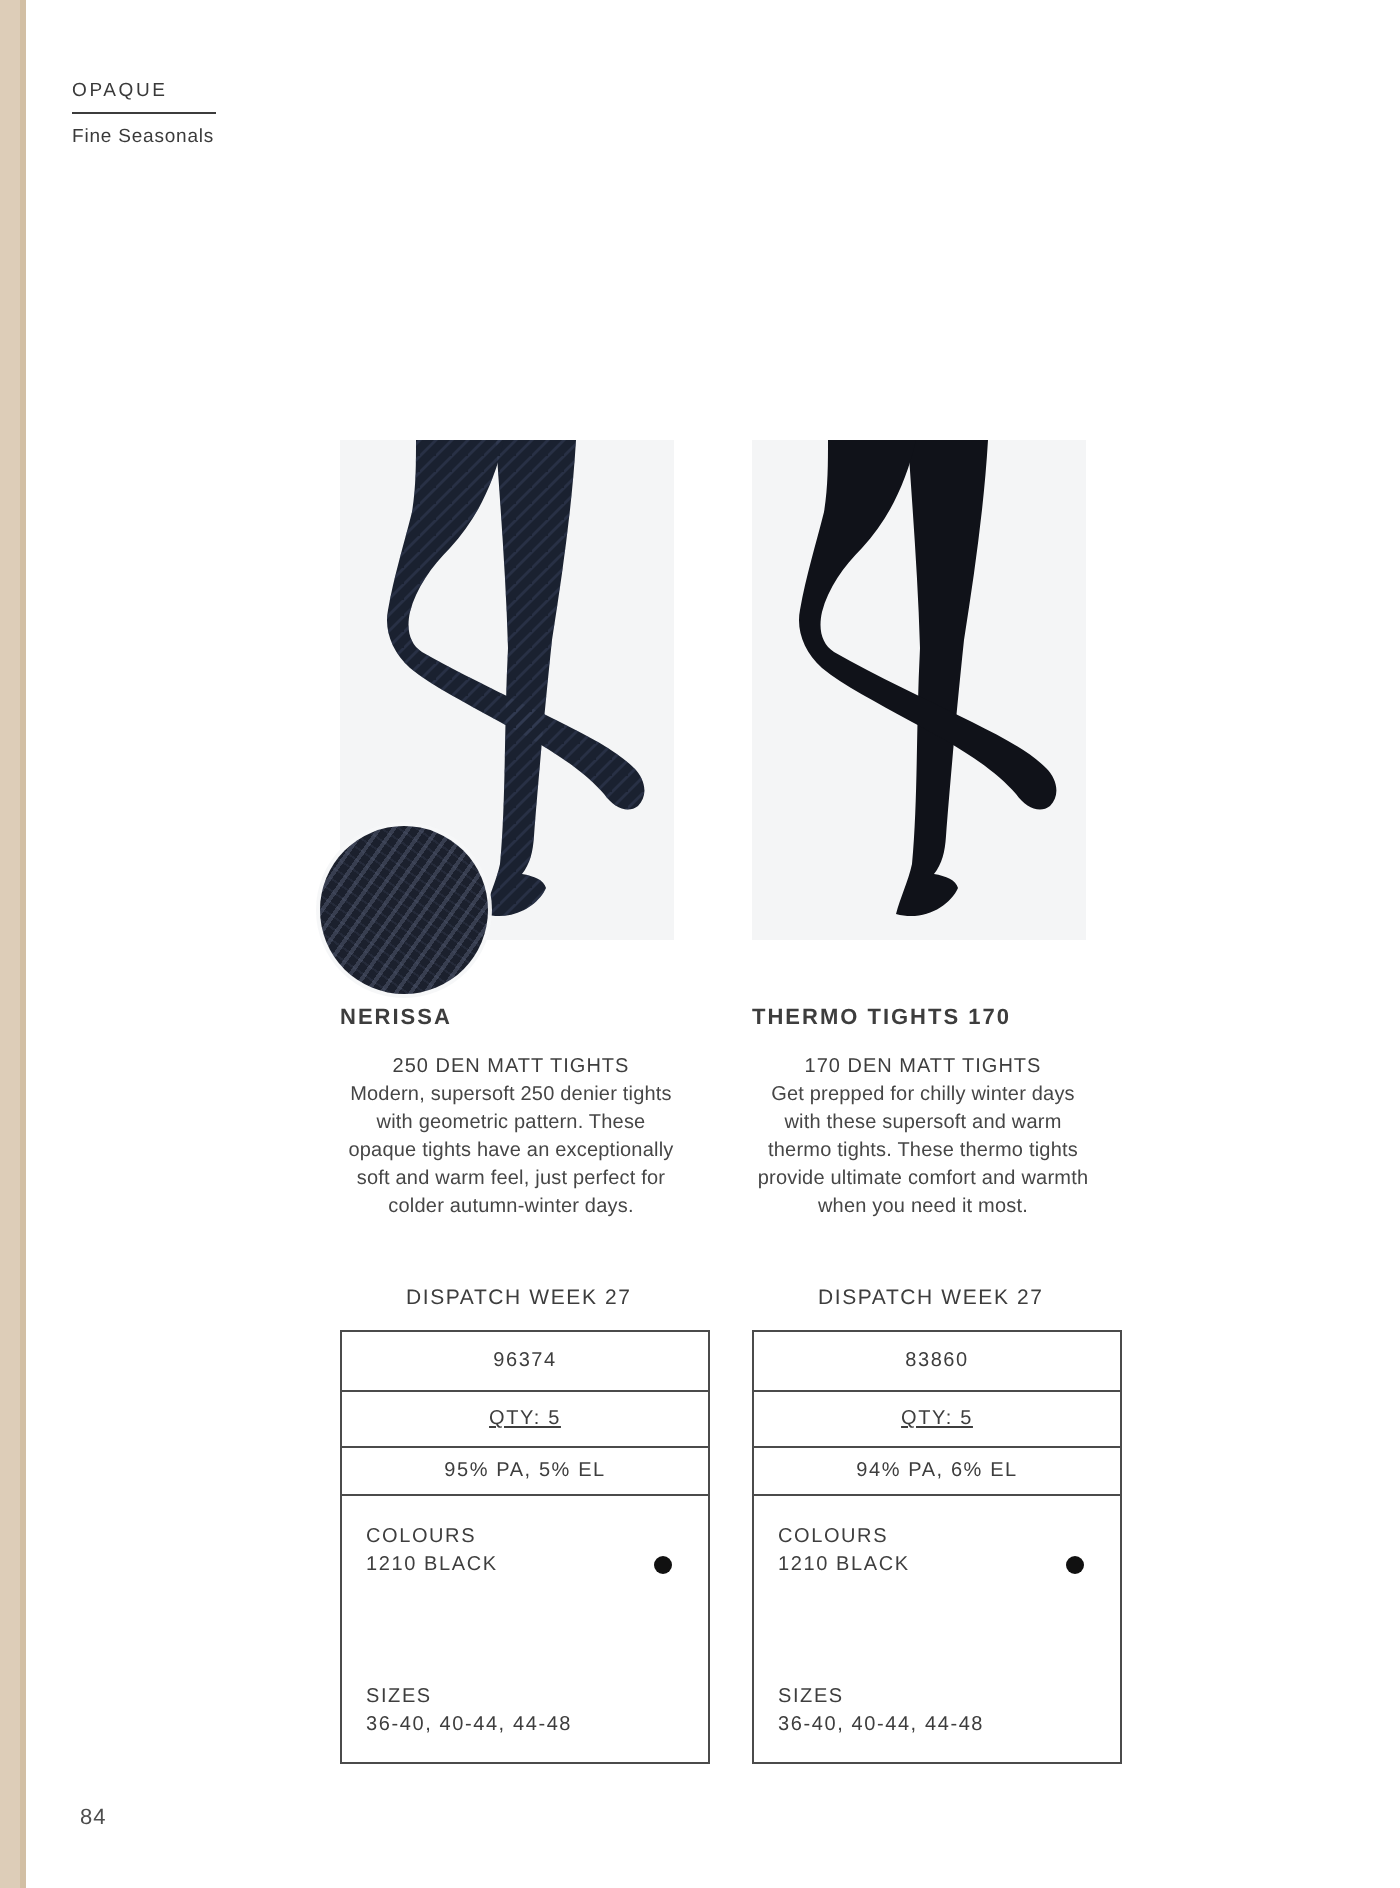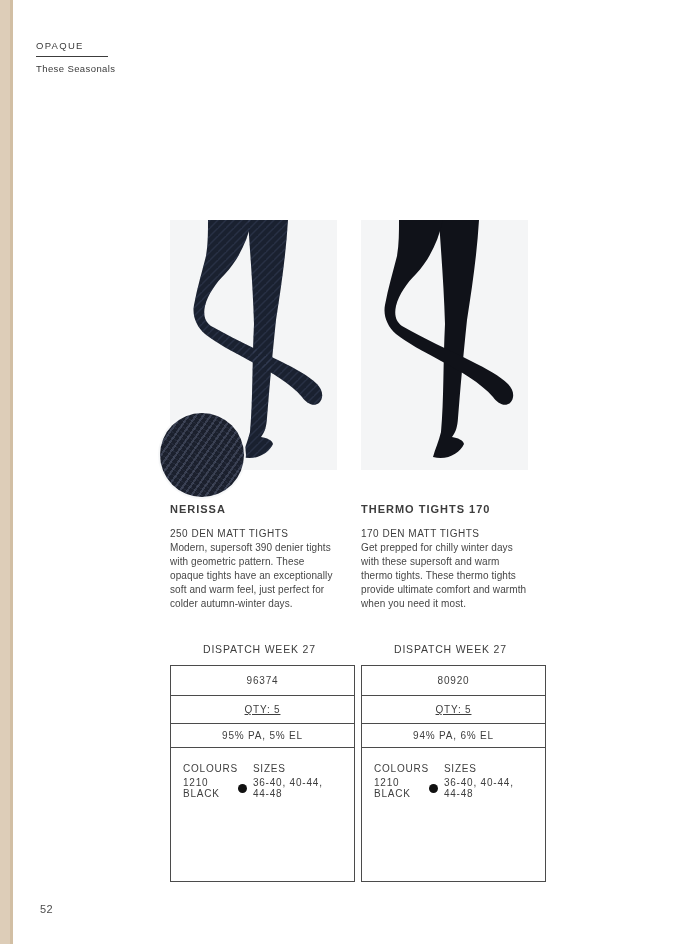--- a/index.html
+++ b/index.html
@@ -13,66 +13,66 @@
   .spine-edge{position:absolute;left:10px;top:0;bottom:0;width:3px;background:#d2bfa4;}
 
   
   .header{position:absolute;left:36px;top:40px;}
   .category{font-size:9.5px;letter-spacing:1.3px;color:#3a3a3a;}
   .rule{width:72px;border-top:1px solid #3c3c3c;margin:5px 0 6px 0;}
   .subcategory{font-size:9.5px;letter-spacing:.4px;color:#3a3a3a;}
 
   
   .products{position:absolute;left:170px;top:220px;display:grid;
-    grid-template-columns:167px 167px;column-gap:24px;}
+    grid-template-columns:167px 167px;column-gap:39px;}
   .product{width:167px;position:relative;}
 
   .figure{position:relative;width:167px;height:250px;background:#f4f5f6;}
   .figure svg{display:block;}
 
   .detail-circle{
     position:absolute;left:-10px;top:193px;width:84px;height:84px;border-radius:50%;
     background:
       repeating-linear-gradient(125deg, rgba(130,140,170,.28) 0 2px, rgba(20,24,36,0) 2px 6px),
       repeating-linear-gradient(35deg, rgba(90,100,130,.15) 0 1px, rgba(20,24,36,0) 1px 5px),
       #1b202d;
     box-shadow:0 0 0 2px rgba(246,247,248,.95);
   }
 
   .product-name{margin-top:33px;font-size:11px;line-height:13px;letter-spacing:1px;color:#3d3d3d;}
-  .text-block{margin-top:10px;height:96px;width:171px;}
+  .text-block{margin-top:10px;height:96px;width:171px;text-align:center;}
   .denier{font-size:10px;line-height:14px;letter-spacing:.5px;color:#3e3e3e;}
   .desc{font-size:10px;line-height:14px;letter-spacing:.1px;color:#464646;}
   .dispatch{margin-top:20px;font-size:10.5px;line-height:13px;letter-spacing:.8px;color:#3d3d3d;padding-left:33px;}
 
   .ptable{margin-top:9px;border:1px solid #4b4b4b;width:185px;box-sizing:border-box;}
   .trow{display:flex;align-items:center;justify-content:center;border-bottom:1px solid #4b4b4b;
     font-size:10px;letter-spacing:.8px;color:#3e3e3e;}
   .trow.code{height:29px;}
   .trow.qty{height:27px;text-decoration:underline;}
   .trow.comp{height:23px;}
   .bigcell{height:133px;box-sizing:border-box;padding:15px 12px 13px 12px;display:flex;
-    justify-content:space-between;}
+    flex-direction:column;justify-content:space-between;}
   .kv-label{font-size:10px;letter-spacing:.8px;color:#3e3e3e;margin-bottom:3px;}
   .value-row{display:flex;justify-content:space-between;align-items:center;}
   .kv-value{font-size:10px;letter-spacing:.8px;color:#3e3e3e;}
   .swatch-dot{width:9px;height:9px;border-radius:50%;background:#111;margin-right:6px;flex:0 0 auto;}
 
   .page-number{position:absolute;left:40px;top:903px;font-size:11px;letter-spacing:.5px;color:#4d4d4d;}
 </style>
 </head>
 <body>
 
 <div class="spine"></div>
 <div class="spine-edge"></div>
 
 <div class="header">
   <div class="category">OPAQUE</div>
   <div class="rule"></div>
-  <div class="subcategory">These Seasonals</div>
+  <div class="subcategory">Fine Seasonals</div>
 </div>
 
 <div class="products">
 
   <section class="product">
     <div class="figure">
       <svg width="167" height="250" viewBox="0 0 167 250">
         <defs>
           <pattern id="chevron1" patternUnits="userSpaceOnUse" width="8" height="8">
             <path d="M0 8 L8 0" stroke="#39435e" stroke-width="1.4" fill="none"></path>
@@ -85,21 +85,21 @@
           <path d="M38 0 L82 0 C77 22 68 40 55 54 C46 63 38 74 35 86 C33 95 35 102 41 106 C62 118 88 130 110 141 C126 149 139 156 147 164 C153 170 154 178 149 183 C144 187 137 184 132 177 C120 163 99 151 80 141 C62 131 46 123 35 114 C26 106 22 95 24 85 C27 68 32 52 36 36 C38 24 38 12 38 0 Z" fill="#1a2130"></path>
           <path d="M78 0 L118 0 C116 34 111 68 106 100 C102 138 99 172 97 198 C96.5 206 95 212 91 217 C97 218 102 220 103 224 C99 233 86 241 72 237 C74 229 78 221 80 212 C83 180 82 142 84 104 C83 68 80 32 78 0 Z" fill="url(#chevron1)" opacity="0.45"></path>
           <path d="M38 0 L82 0 C77 22 68 40 55 54 C46 63 38 74 35 86 C33 95 35 102 41 106 C62 118 88 130 110 141 C126 149 139 156 147 164 C153 170 154 178 149 183 C144 187 137 184 132 177 C120 163 99 151 80 141 C62 131 46 123 35 114 C26 106 22 95 24 85 C27 68 32 52 36 36 C38 24 38 12 38 0 Z" fill="url(#chevron1)" opacity="0.45"></path>
         </g>
       </svg>
       <div class="detail-circle"></div>
     </div>
     <h3 class="product-name">NERISSA</h3>
     <div class="text-block">
       <div class="denier">250 DEN MATT TIGHTS</div>
-      <div class="desc">Modern, supersoft 390 denier tights with geometric pattern. These opaque tights have an exceptionally soft and warm feel, just perfect for colder autumn-winter days.</div>
+      <div class="desc">Modern, supersoft 250 denier tights with geometric pattern. These opaque tights have an exceptionally soft and warm feel, just perfect for colder autumn-winter days.</div>
     </div>
     <div class="dispatch">DISPATCH WEEK 27</div>
     <div class="ptable">
       <div class="trow code">96374</div>
       <div class="trow qty">QTY: 5</div>
       <div class="trow comp">95% PA, 5% EL</div>
       <div class="bigcell">
         <div>
           <div class="kv-label">COLOURS</div>
           <div class="value-row">
@@ -125,34 +125,34 @@
         </g>
       </svg>
     </div>
     <h3 class="product-name">THERMO TIGHTS 170</h3>
     <div class="text-block">
       <div class="denier">170 DEN MATT TIGHTS</div>
       <div class="desc">Get prepped for chilly winter days with these supersoft and warm thermo tights. These thermo tights provide ultimate comfort and warmth when you need it most.</div>
     </div>
     <div class="dispatch">DISPATCH WEEK 27</div>
     <div class="ptable">
-      <div class="trow code">80920</div>
+      <div class="trow code">83860</div>
       <div class="trow qty">QTY: 5</div>
       <div class="trow comp">94% PA, 6% EL</div>
       <div class="bigcell">
         <div>
           <div class="kv-label">COLOURS</div>
           <div class="value-row">
             <span class="kv-value">1210 BLACK</span>
             <span class="swatch-dot" style="background: rgb(17, 17, 17);"></span>
           </div>
         </div>
         <div>
           <div class="kv-label">SIZES</div>
           <div class="kv-value">36-40, 40-44, 44-48</div>
         </div>
       </div>
     </div>
   </section>
 
 </div>
 
-<div class="page-number">52</div>
+<div class="page-number">84</div>
 
 </body></html>

